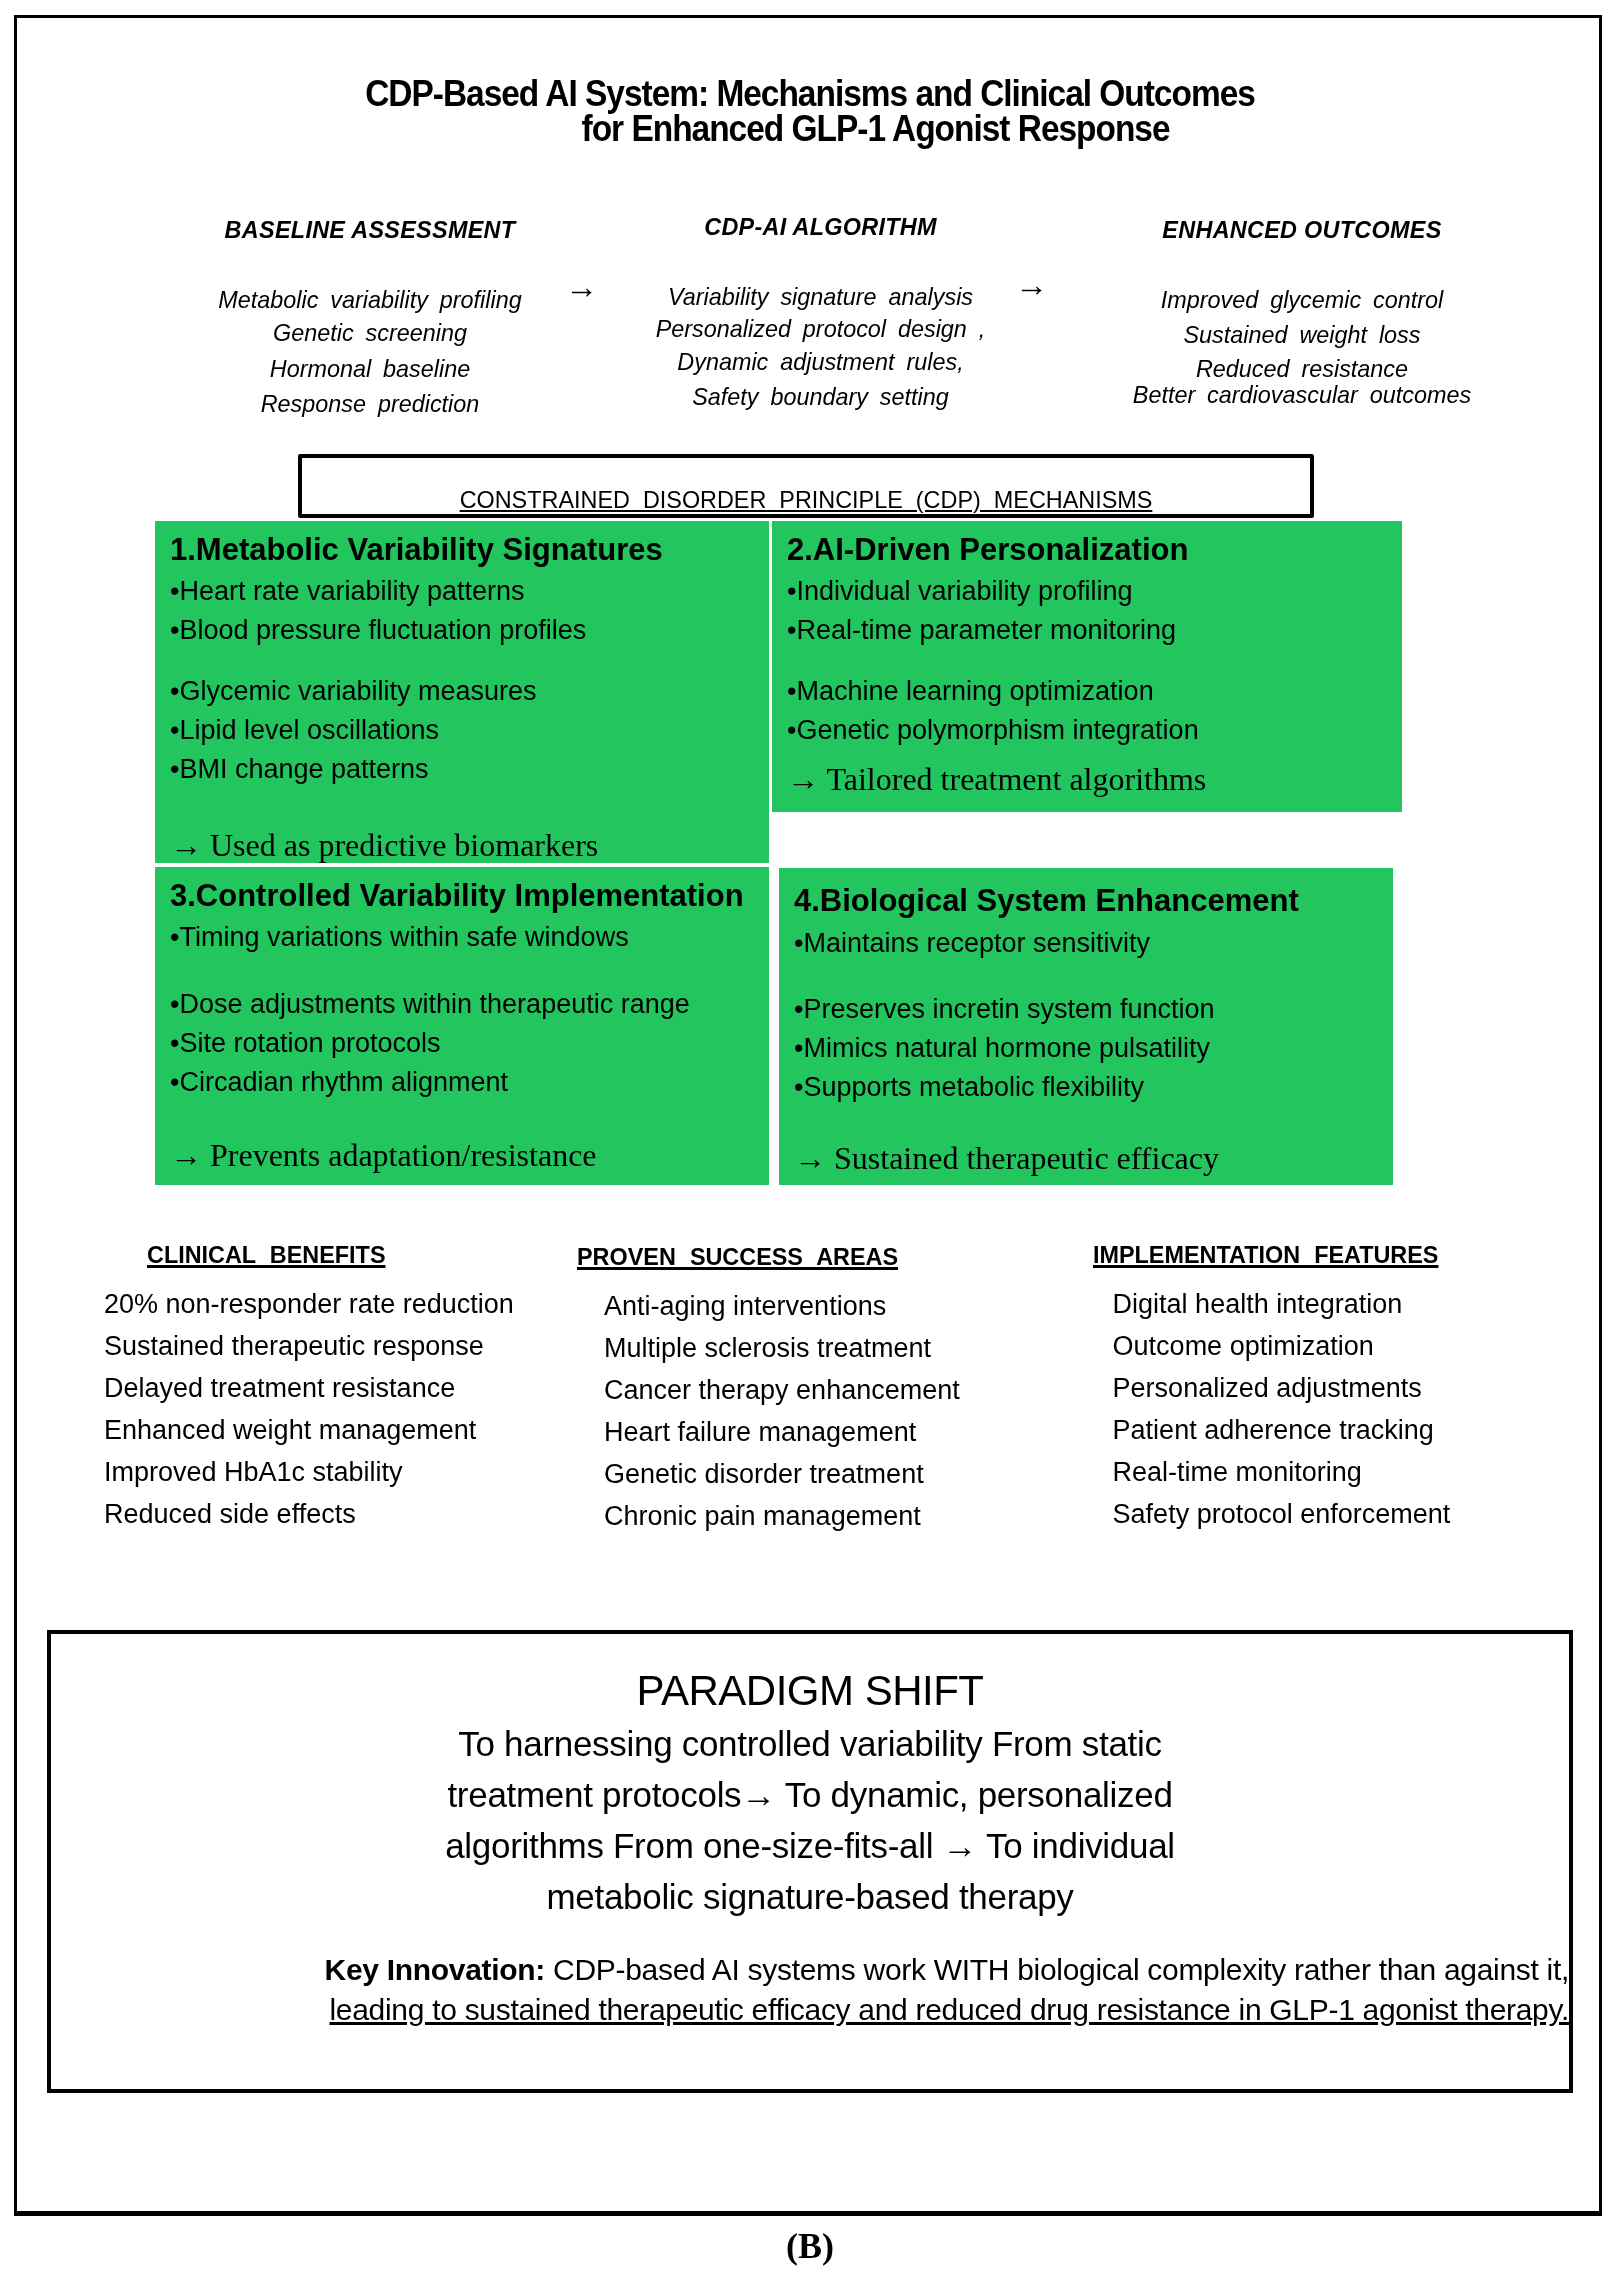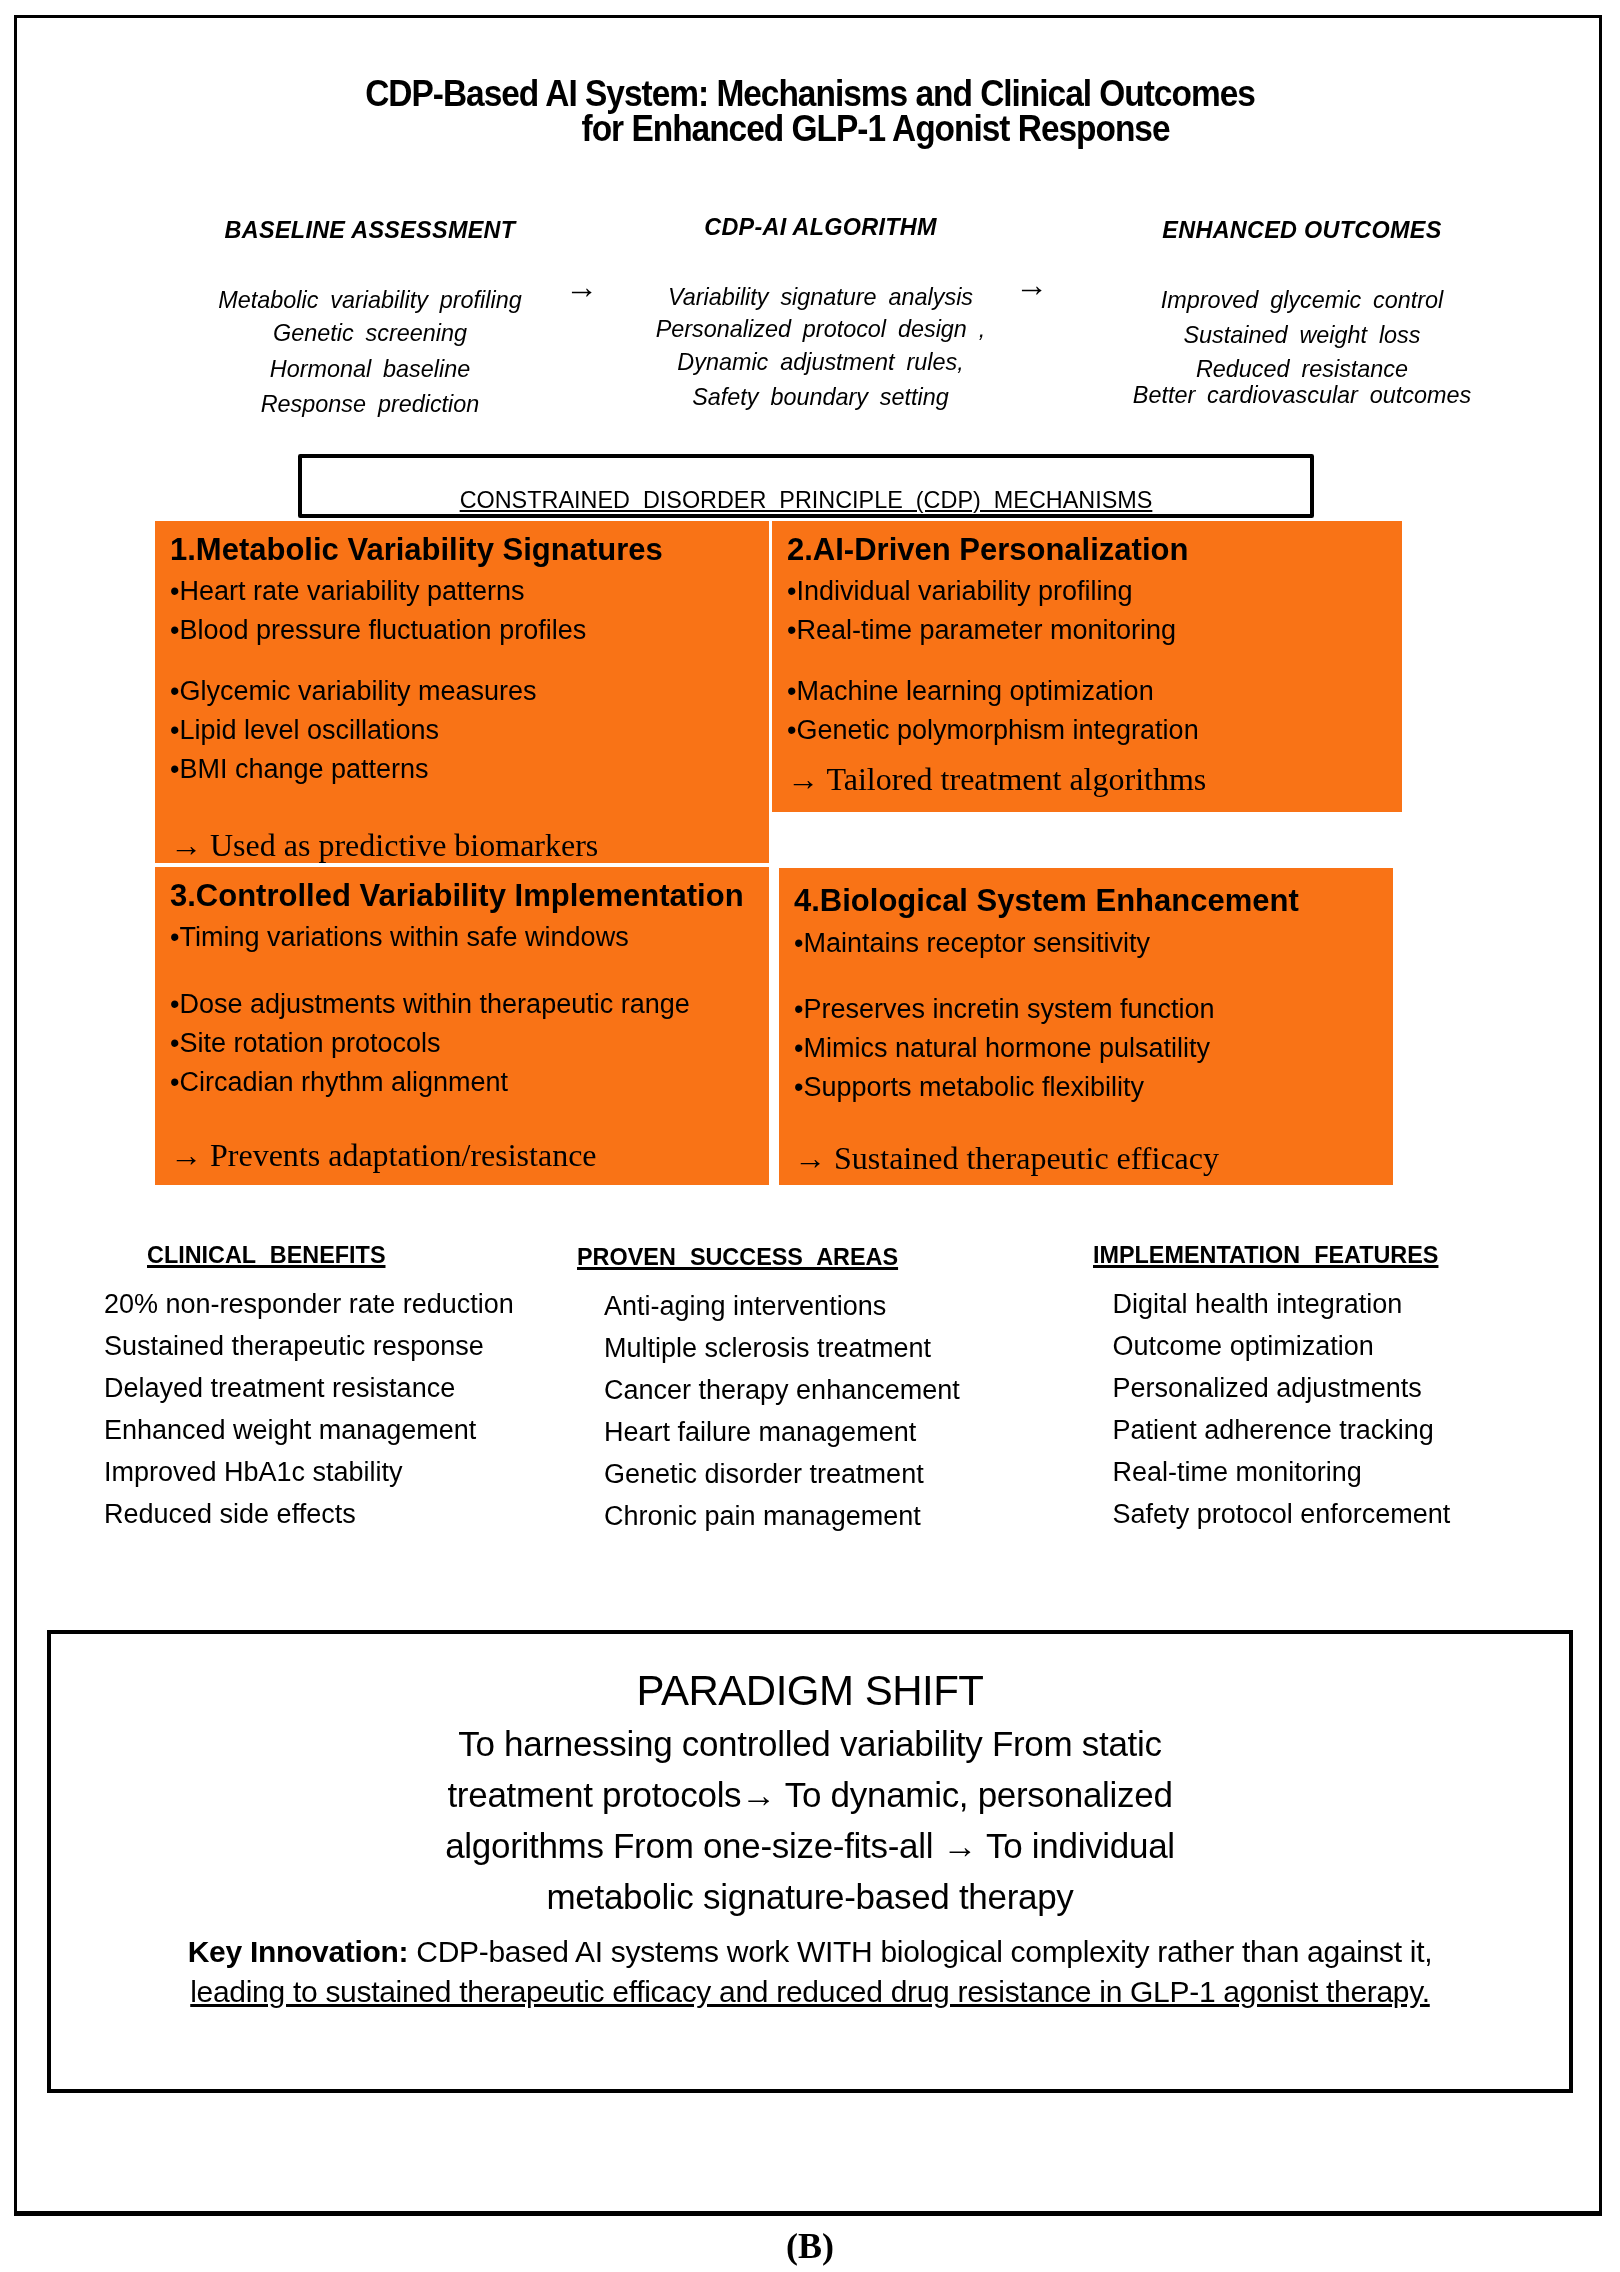--- a/index.html
+++ b/index.html
@@ -13,33 +13,33 @@
   .title div { white-space: nowrap; }
   .title .l2 { padding-left: 141px; }
   .col { position: absolute; text-align: center; font-size: 23.4px; font-style: italic; }
   .col .head { font-weight: bold; font-size: 23.4px; letter-spacing: 0.3px; white-space: nowrap; }
   .col .item { white-space: nowrap; word-spacing: 5.4px; }
   .flow-arrow { position: absolute; font-size: 33px; }
   .cdp-box { position: absolute; left: 298px; top: 454px; width: 1016px; height: 64px;
              border: 4.3px solid #000; border-radius: 2.2px; box-sizing: border-box; }
   .cdp-label { position: absolute; left: 0; right: 0; bottom: 0px; text-align: center;
                font-weight: normal; font-size: 23.4px; text-decoration: underline; white-space: nowrap; word-spacing: 6.5px; }
-  .panel { position: absolute; background: #f97316; box-sizing: border-box; padding: 11px 15px; }
+  .panel { position: absolute; background: #22c55e; box-sizing: border-box; padding: 11px 15px; }
   .panel .ph { font-weight: bold; font-size: 31px; white-space: nowrap; margin-bottom: 4.3px; }
   .panel .pi { font-size: 27px; white-space: nowrap; line-height: 39px; }
   .panel .conc { font-size: 32px; white-space: nowrap; font-family: Liberation Serif, serif; }
   .bottom-col { position: absolute; font-size: 27px; }
   .bottom-col .bh { font-weight: bold; font-size: 23.4px; text-decoration: underline; text-decoration-thickness: 2.7px; white-space: nowrap; margin-bottom: 14px; word-spacing: 7.6px; }
   .bottom-col .bi { white-space: nowrap; line-height: 42px; }
   .paradigm { position: absolute; left: 47px; top: 1630px; width: 1526px; height: 463px;
               border: 4.3px solid #000; box-sizing: border-box; text-align: center; }
   .paradigm .ptitle { font-size: 42px; margin-top: 33px; letter-spacing: -0.5px; }
   .paradigm .pline { font-size: 35px; line-height: 51px; letter-spacing: -0.3px; }
   .paradigm .lines { width: 848px; margin: 3.3px auto 0; }
-  .key { font-size: 30px; line-height: 40px; margin-top: 10px; letter-spacing: -0.3px; }
+  .key { font-size: 30px; line-height: 40px; margin-top: 28px; letter-spacing: -0.3px; text-align: right; }
   .key b { font-weight: bold; }
   .key .k2 { text-decoration: underline; }
   .caption { position: absolute; left: 0; width: 1620px; top: 2225px; text-align: center;
              font-family: "Liberation Serif", serif; font-size: 36px; font-weight: bold; }
 </style>
 </head>
 <body>
 
 <div class="frame"></div>
 

